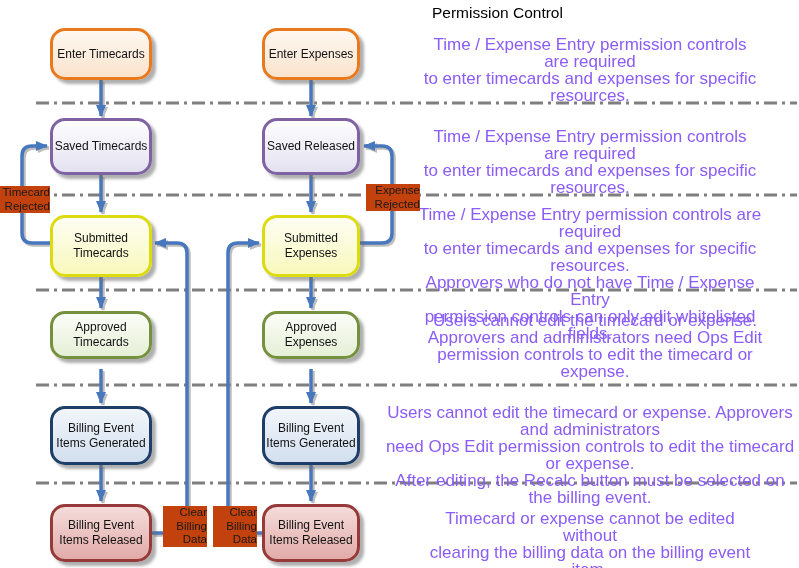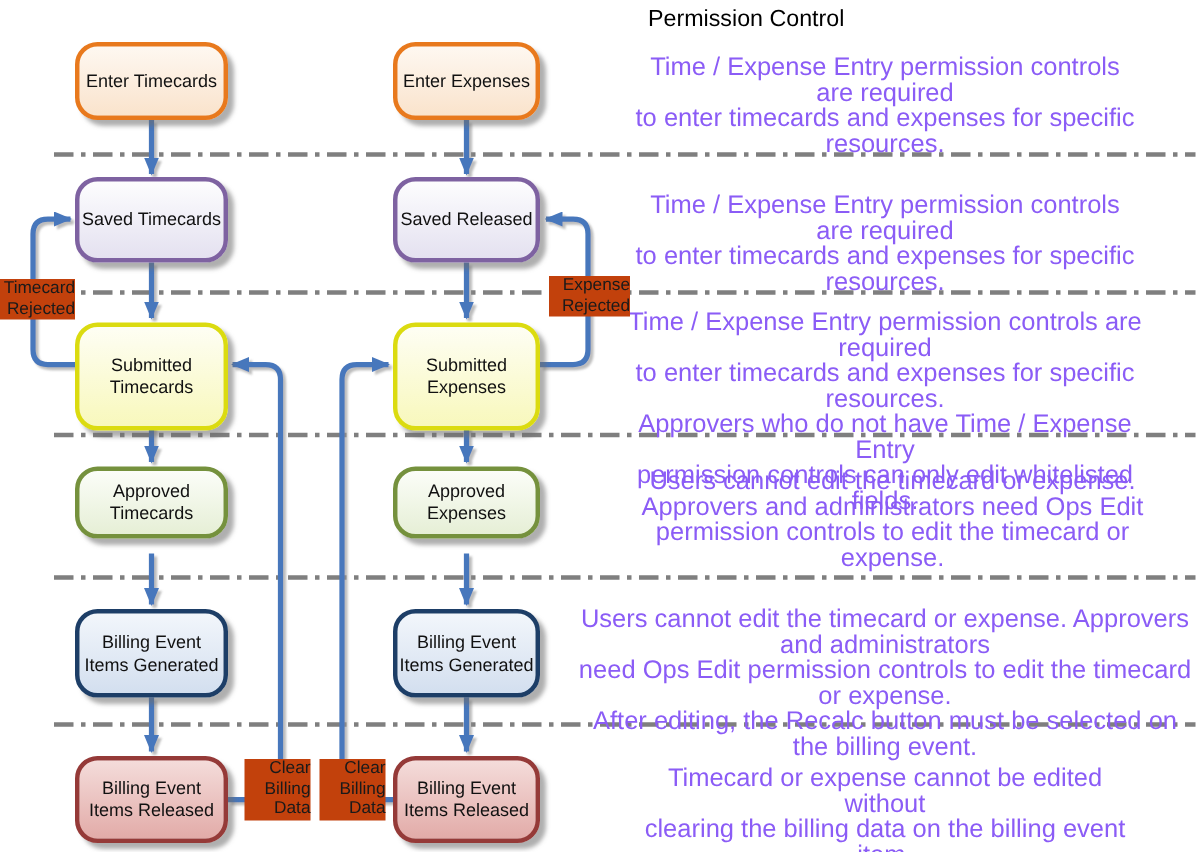--- a/index.html
+++ b/index.html
@@ -20,21 +20,21 @@
     text-align:center;
     white-space:pre-line;
     font-size:12px;line-height:15px;color:#111;
     box-shadow:4px 4px 3px rgba(110,110,110,0.55);
     z-index:2;
   }
   .col-a{left:50px;width:102px;}
   .col-b{left:262px;width:98px;}
   .r1{top:28px;height:52px;}
   .r2{top:118px;height:57px;}
-  .r3{top:215px;height:72px;}
+  .r3{top:215px;height:62px;}
   .r4{top:311px;height:48px;}
   .r5{top:406px;height:59px;}
   .r6{top:504px;height:58px;}
   .stage-orange{border-color:#E8791D;background:linear-gradient(180deg,#FEF8F1 0%,#FAE3CC 100%);}
   .stage-purple{border-color:#7E62A1;background:linear-gradient(180deg,#FDFDFE 0%,#E4E1F0 100%);}
   .stage-yellow{border-color:#DBDB10;background:linear-gradient(180deg,#FEFEF4 0%,#F8F8BC 100%);}
   .stage-green{border-color:#75913D;background:linear-gradient(180deg,#FBFDF8 0%,#E6EFD6 100%);}
   .stage-navy{border-color:#1D3E67;background:linear-gradient(180deg,#F2F6FB 0%,#D3DFEF 100%);}
   .stage-red{border-color:#953A38;background:linear-gradient(180deg,#F4DCDA 0%,#E2ABA8 100%);}
   .edge-label{

